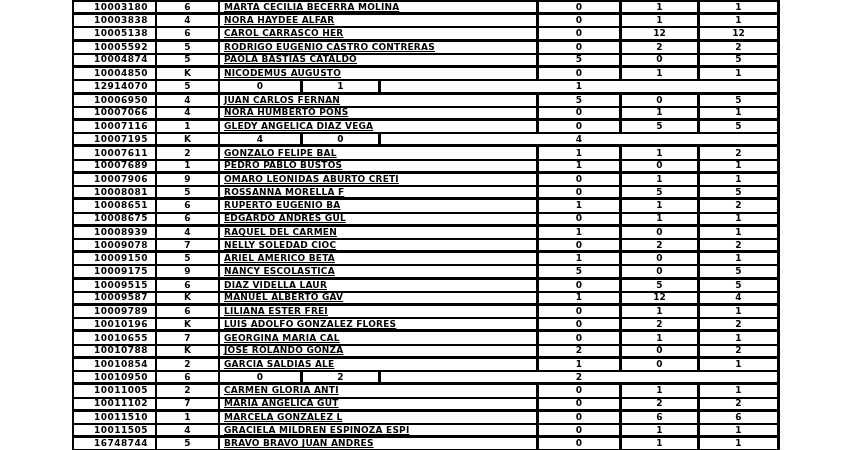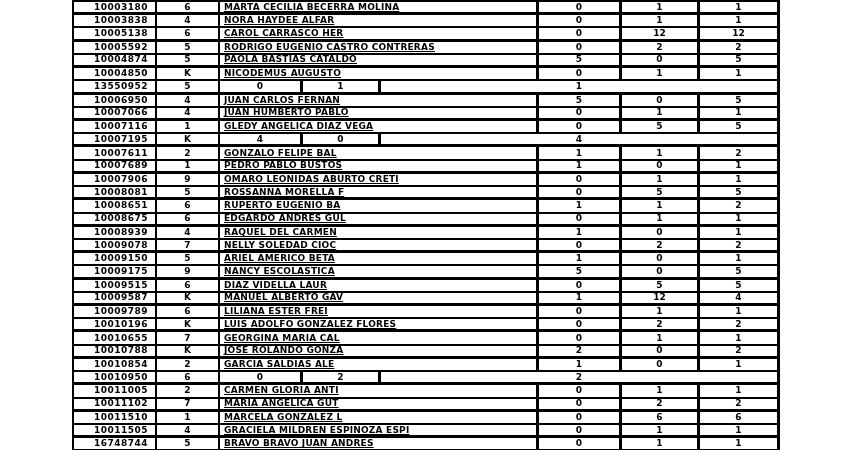--- a/index.html
+++ b/index.html
@@ -104,38 +104,38 @@
       </div>
       <div class="tr">
         <div class="td c-id">10004850</div>
         <div class="td c-dv">K</div>
         <div class="td c-name">NICODEMUS AUGUSTO</div>
         <div class="td c-v1">0</div>
         <div class="td c-v2">1</div>
         <div class="td c-v3">1</div>
       </div>
       <div class="tr thick">
-        <div class="td c-id">13550952</div>
+        <div class="td c-id">12914070</div>
         <div class="td c-dv">5</div>
         <div class="td c-v1">0</div>
         <div class="td c-v2">1</div>
         <div class="td c-v3">1</div>
       </div>
       <div class="tr">
         <div class="td c-id">10006950</div>
         <div class="td c-dv">4</div>
         <div class="td c-name">JUAN CARLOS FERNAN</div>
         <div class="td c-v1">5</div>
         <div class="td c-v2">0</div>
         <div class="td c-v3">5</div>
       </div>
       <div class="tr thick">
         <div class="td c-id">10007066</div>
         <div class="td c-dv">4</div>
-        <div class="td c-name">JUAN HUMBERTO PABLO</div>
+        <div class="td c-name">NORA HUMBERTO PONS</div>
         <div class="td c-v1">0</div>
         <div class="td c-v2">1</div>
         <div class="td c-v3">1</div>
       </div>
       <div class="tr">
         <div class="td c-id">10007116</div>
         <div class="td c-dv">1</div>
         <div class="td c-name">GLEDY ANGELICA DIAZ VEGA</div>
         <div class="td c-v1">0</div>
         <div class="td c-v2">5</div>

